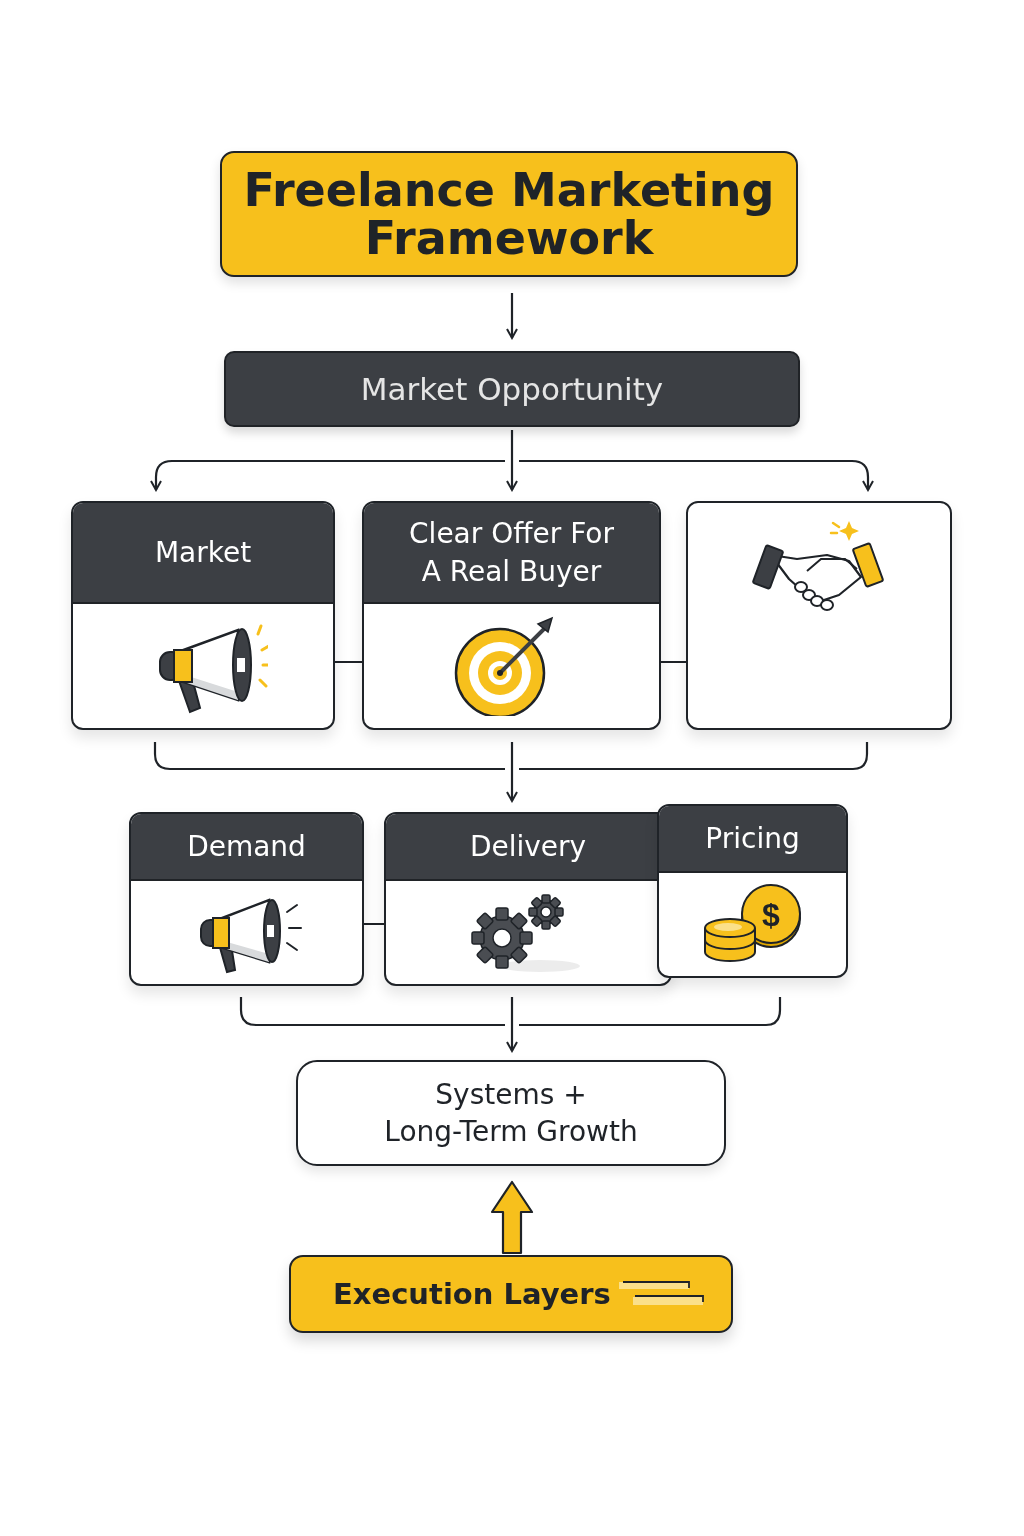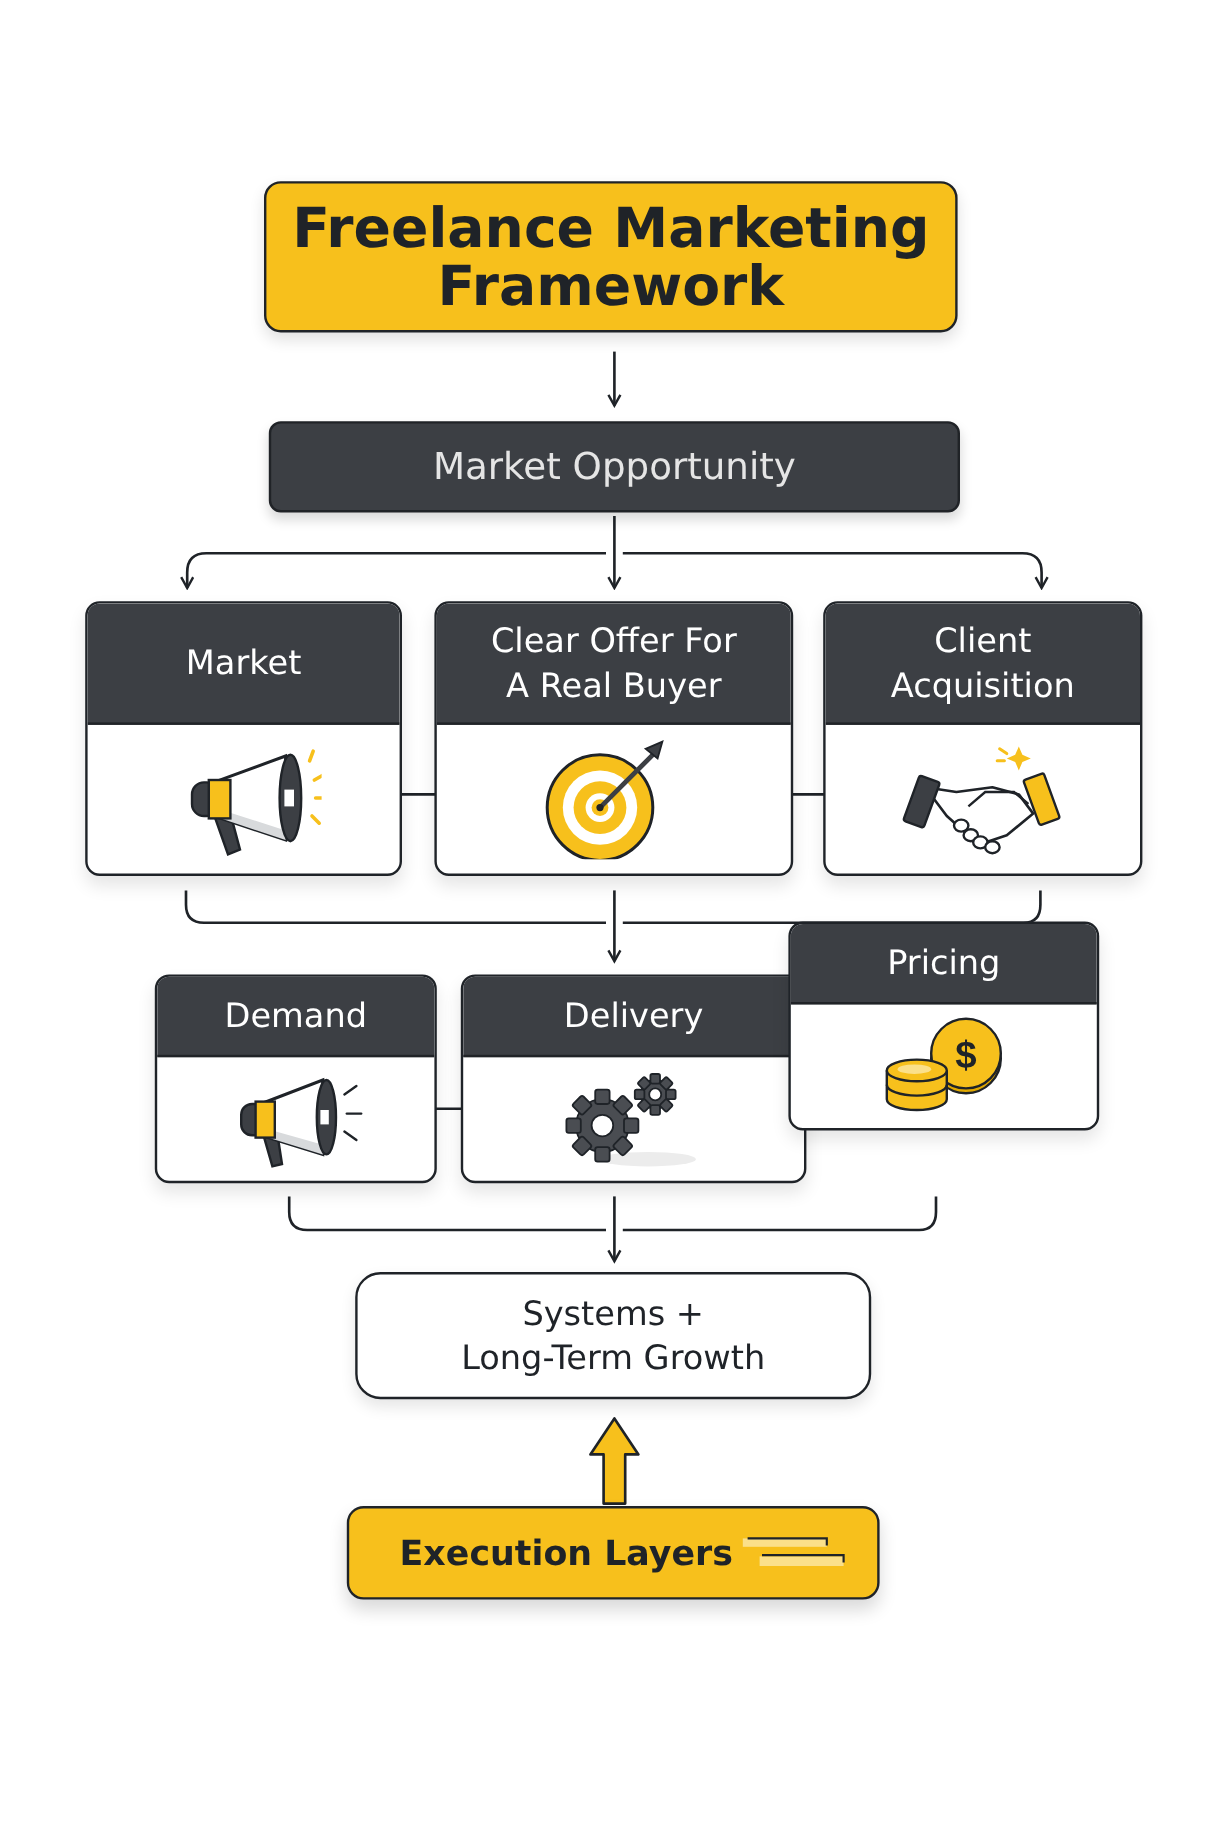--- a/index.html
+++ b/index.html
@@ -126,26 +126,20 @@
       <circle cx="48" cy="57" r="12" fill="#ffffff"></circle>
       <circle cx="48" cy="57" r="7" fill="#f7c01c"></circle>
       <path d="M48,57 L94,11" stroke="#3c3f44" stroke-width="4" stroke-linecap="round"></path>
       <path d="M86,8 L100,2 L96,16 Z" fill="#3c3f44" stroke="#1f2328" stroke-width="1.5"></path>
       <circle cx="48" cy="57" r="3" fill="#1f2328"></circle>
     </svg>
   </div>
 </div>
 
 <div class="abs card r1" style="left:686px;top:501px;width:266px;height:229px;">
-  <div class="card-head">
-    <div>
-        <div>Client</div>
-        <div>Acquisition</div>
-      </div>
-  </div>
   <div class="card-body">
     <svg width="140" height="100" viewBox="0 0 140 100">
       <path d="M22,40 L48,44 L78,40 L100,46 L112,62 L90,80 L72,86 L58,80 L40,64 Z" fill="#ffffff" stroke="#1f2328" stroke-width="2.2" stroke-linejoin="round"></path>
       <path d="M58,56 L72,44 L96,44 L108,54" fill="none" stroke="#1f2328" stroke-width="2"></path>
       <g fill="#ffffff" stroke="#1f2328" stroke-width="2">
         <ellipse cx="52" cy="72" rx="6" ry="5"></ellipse>
           <ellipse cx="60" cy="80" rx="6" ry="5"></ellipse>
           <ellipse cx="68" cy="86" rx="6" ry="5"></ellipse>
           <ellipse cx="78" cy="90" rx="6" ry="5"></ellipse>
       </g>
@@ -212,21 +206,21 @@
           <rect x="-4" y="-17" width="8" height="8" rx="1.5" transform="rotate(225)"></rect>
           <rect x="-4" y="-17" width="8" height="8" rx="1.5" transform="rotate(315)"></rect>
         </g>
       </g>
       <circle cx="34" cy="50" r="9" fill="#ffffff" stroke="#1f2328" stroke-width="1.5"></circle>
       <circle cx="78" cy="24" r="5" fill="#ffffff" stroke="#1f2328" stroke-width="1.5"></circle>
     </svg>
   </div>
 </div>
 
-<div class="abs card r2" style="left:657px;top:768px;width:259px;height:174px;">
+<div class="abs card r2" style="left:657px;top:804px;width:191px;height:174px;">
   <div class="card-head">
     <span>Pricing</span>
   </div>
   <div class="card-body">
     <svg width="120" height="90" viewBox="0 0 120 90">
       <circle cx="78" cy="38" r="29" fill="#e0a800" stroke="#1f2328" stroke-width="2"></circle>
       <circle cx="78" cy="34" r="29" fill="#f7c01c" stroke="#1f2328" stroke-width="2"></circle>
       <text x="78" y="46" text-anchor="middle" font-family="Liberation Sans, sans-serif" font-weight="bold" font-size="32" fill="#1f2328">$</text>
       <g stroke="#1f2328" stroke-width="2">
         <path d="M12,48 L12,72 A25,9 0 0 0 62,72 L62,48" fill="#f7c01c"></path>

